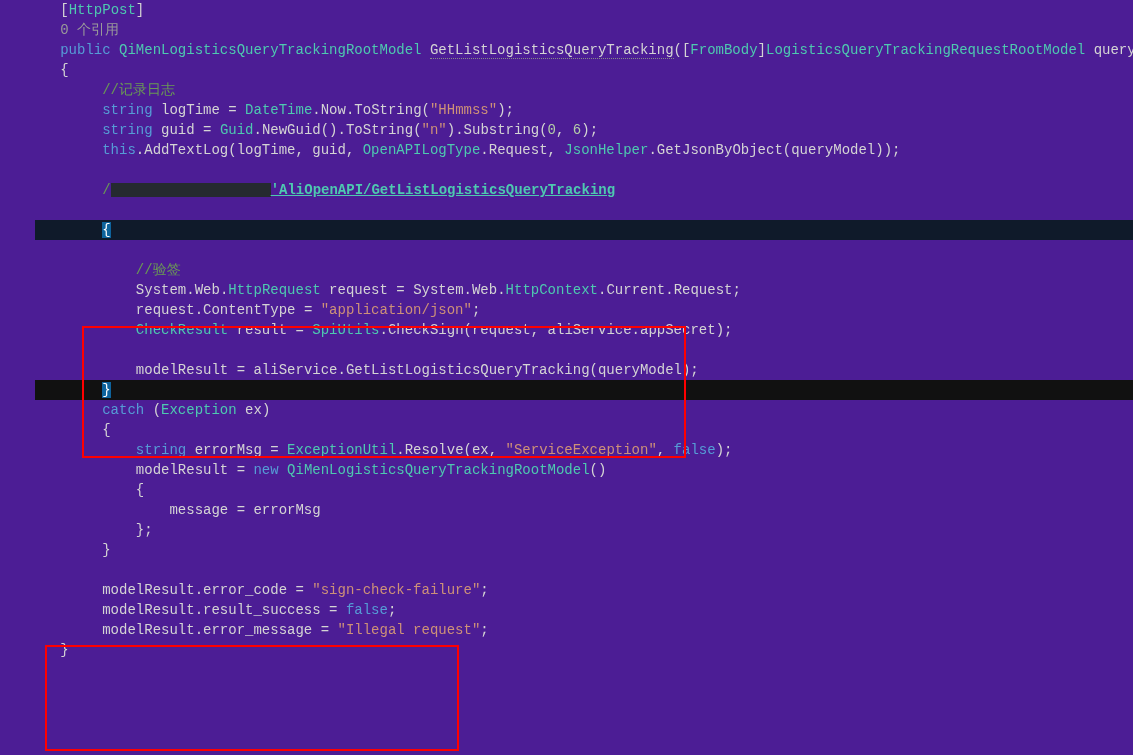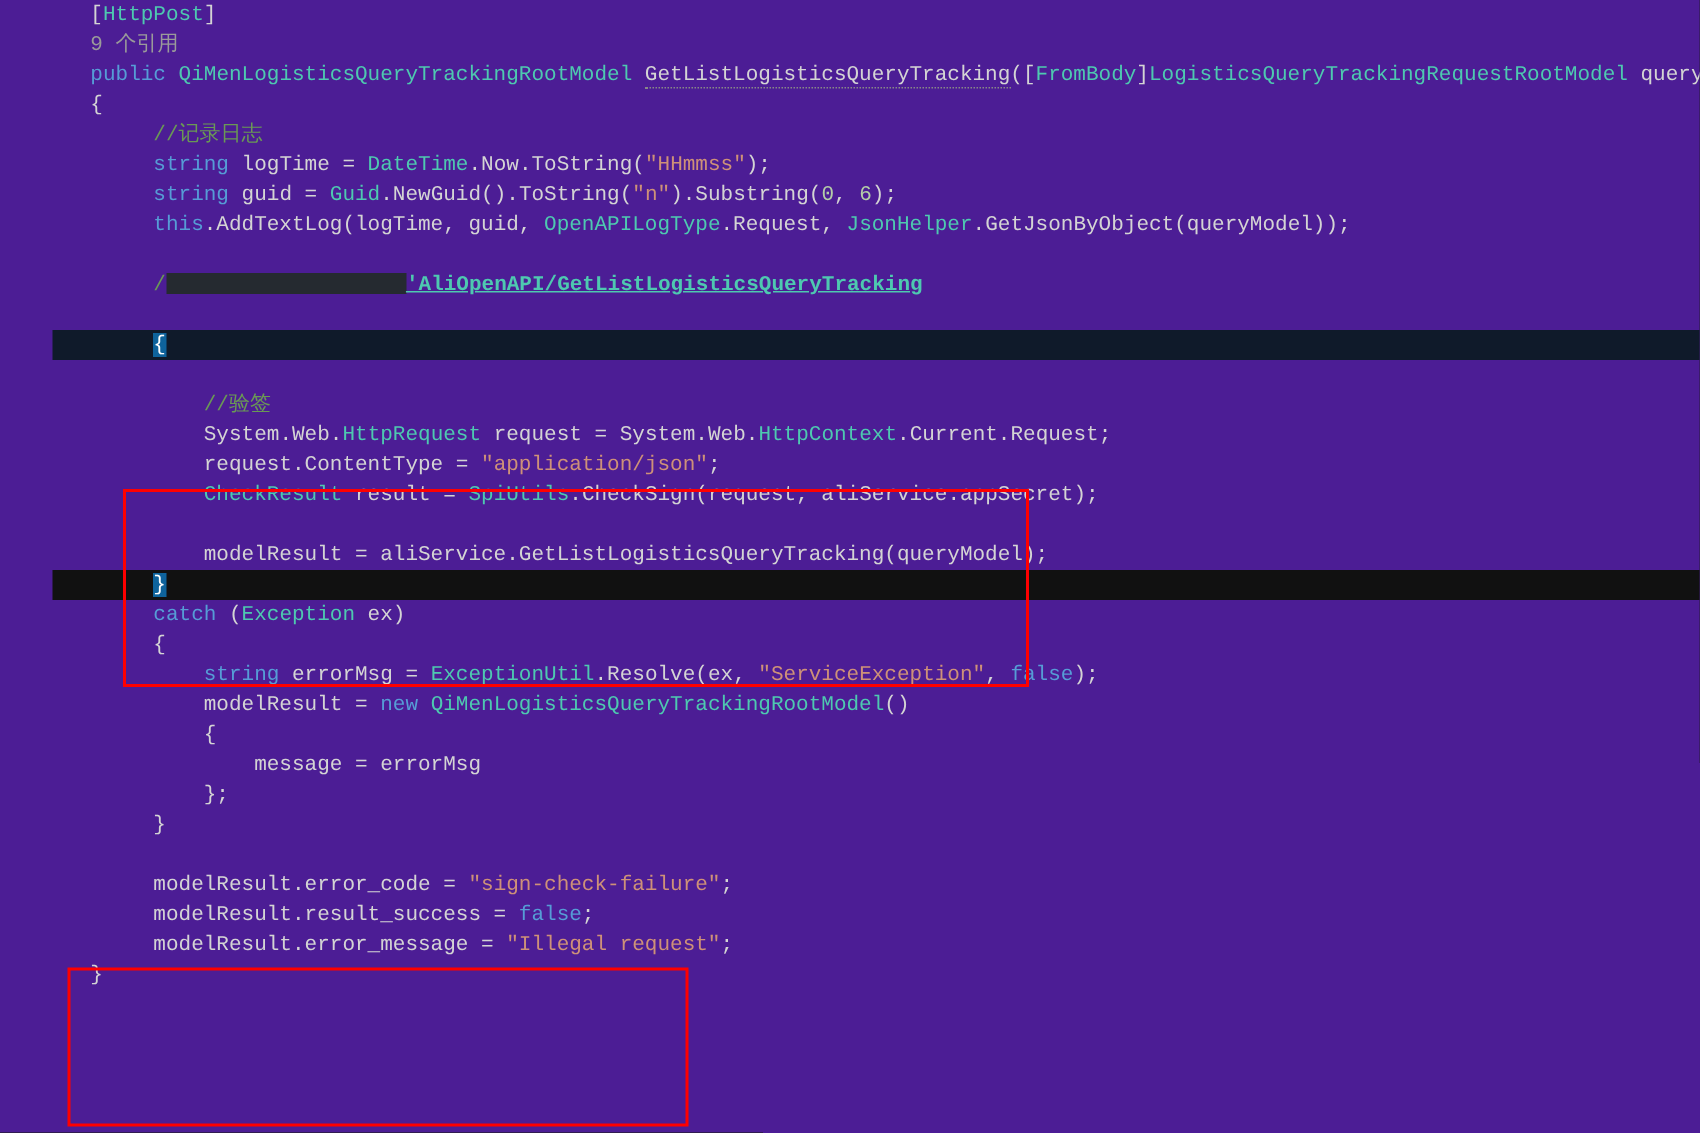--- a/index.html
+++ b/index.html
@@ -20,21 +20,21 @@
   .redbox{position:absolute;border:2px solid red;pointer-events:none;}
   .redacted{display:inline-block;width:160px;height:14px;background:#252a30;vertical-align:middle;}
   .link{color:#4ec9b0;text-decoration:underline;font-weight:bold;}
 </style>
 </head>
 <body>
 
 <div class="editor">
 <div class="pad">
 <div class="line">   <span class="g">[</span><span class="t">HttpPost</span><span class="g">]</span></div>
-<div class="line gray">   <span>9 个引用</span></div>
+<div class="line gray">   <span>0 个引用</span></div>
 <div class="line">   <span class="k">public</span> <span class="t">QiMenLogisticsQueryTrackingRootModel</span> <span class="method-def">GetListLogisticsQueryTracking</span><span class="g">([</span><span class="t">FromBody</span><span class="g">]</span><span class="t">LogisticsQueryTrackingRequestRootModel</span> <span class="g">queryModel</span></div>
 <div class="line">   <span class="g">{</span></div>
 <div class="line">        <span class="c">//记录日志</span></div>
 <div class="line">        <span class="k">string</span> <span class="g">logTime</span> <span class="g">= </span><span class="t">DateTime</span><span class="g">.</span><span class="g">Now</span><span class="g">.</span><span class="g">ToString</span><span class="g">(</span><span class="s">"HHmmss"</span><span class="g">);</span></div>
 <div class="line">        <span class="k">string</span> <span class="g">guid</span> <span class="g">= </span><span class="t">Guid</span><span class="g">.</span><span class="g">NewGuid</span><span class="g">().</span><span class="g">ToString</span><span class="g">(</span><span class="s">"n"</span><span class="g">).</span><span class="g">Substring</span><span class="g">(</span><span class="n">0</span><span class="g">, </span><span class="n">6</span><span class="g">);</span></div>
 <div class="line">        <span class="k">this</span><span class="g">.</span><span class="g">AddTextLog</span><span class="g">(</span><span class="g">logTime</span><span class="g">, </span><span class="g">guid</span><span class="g">, </span><span class="t">OpenAPILogType</span><span class="g">.</span><span class="g">Request</span><span class="g">, </span><span class="t">JsonHelper</span><span class="g">.</span><span class="g">GetJsonByObject</span><span class="g">(</span><span class="g">queryModel</span><span class="g">));</span></div>
 <div class="line"> </div>
 <div class="line">        <span class="c">/</span><span class="redacted"></span><span class="link">'AliOpenAPI/GetListLogisticsQueryTracking</span></div>
 <div class="line"> </div>
 <div class="line current-line">        <span class="brace-hl">{</span></div>

